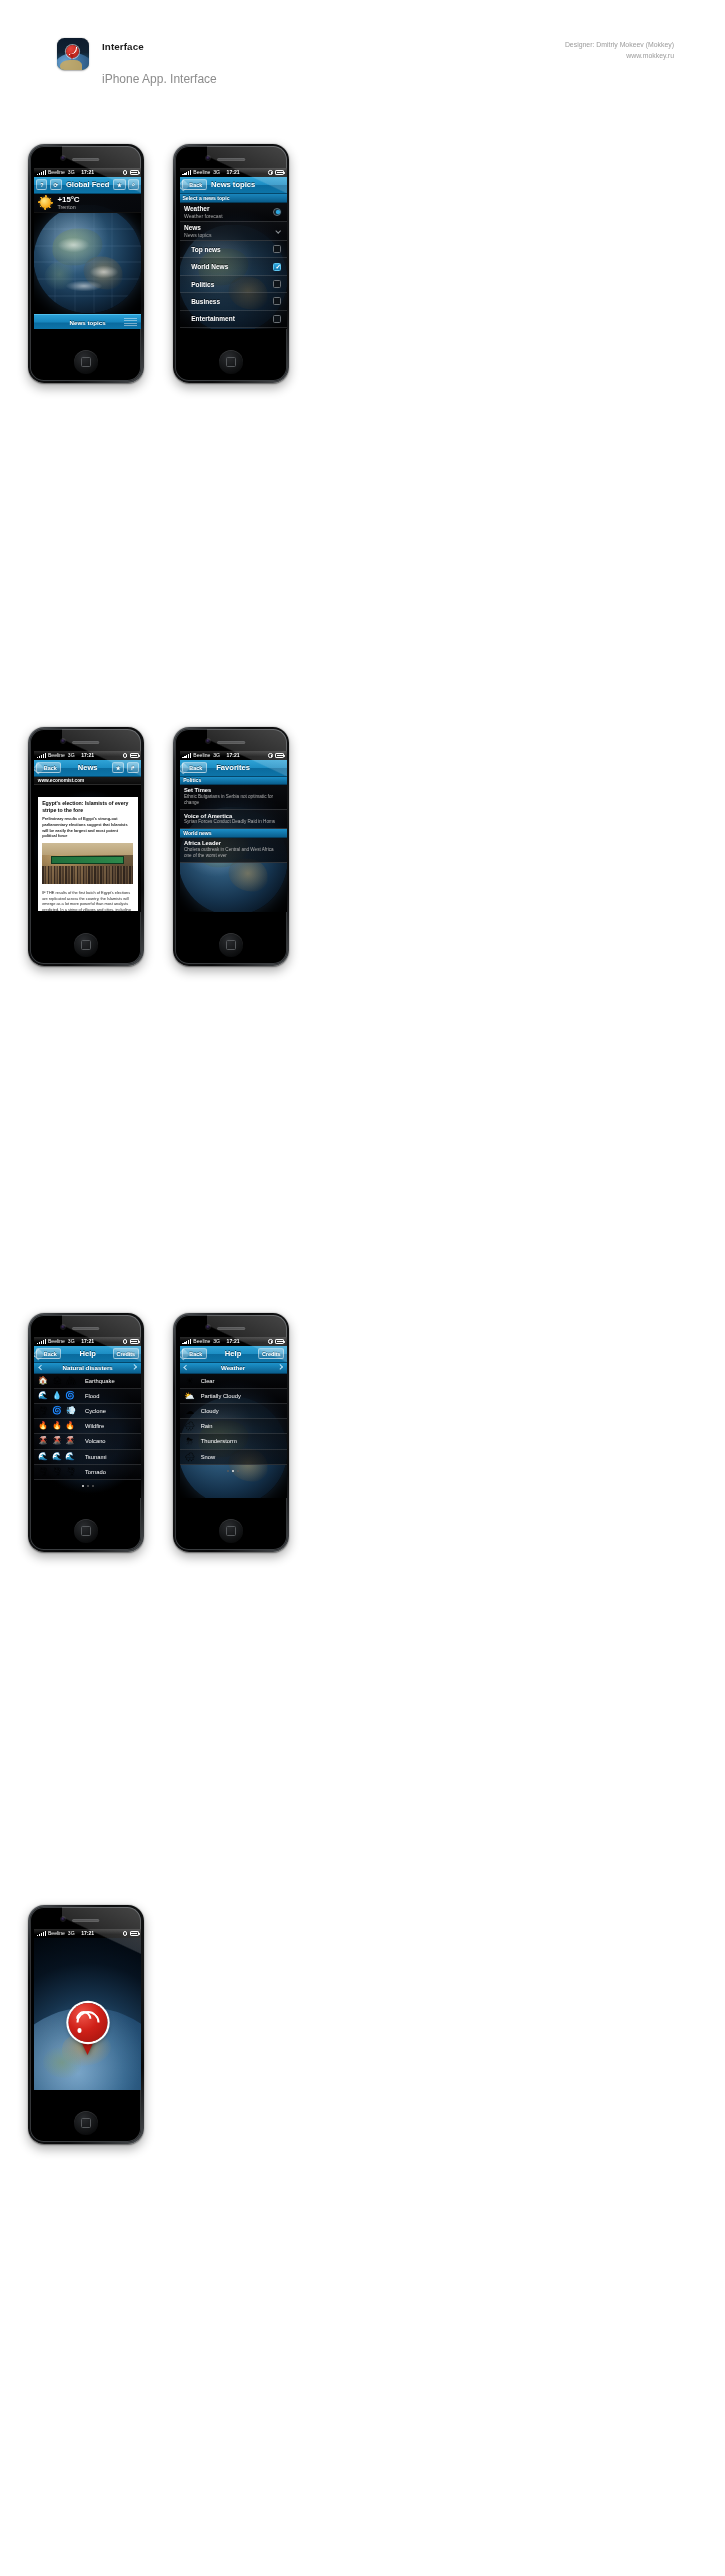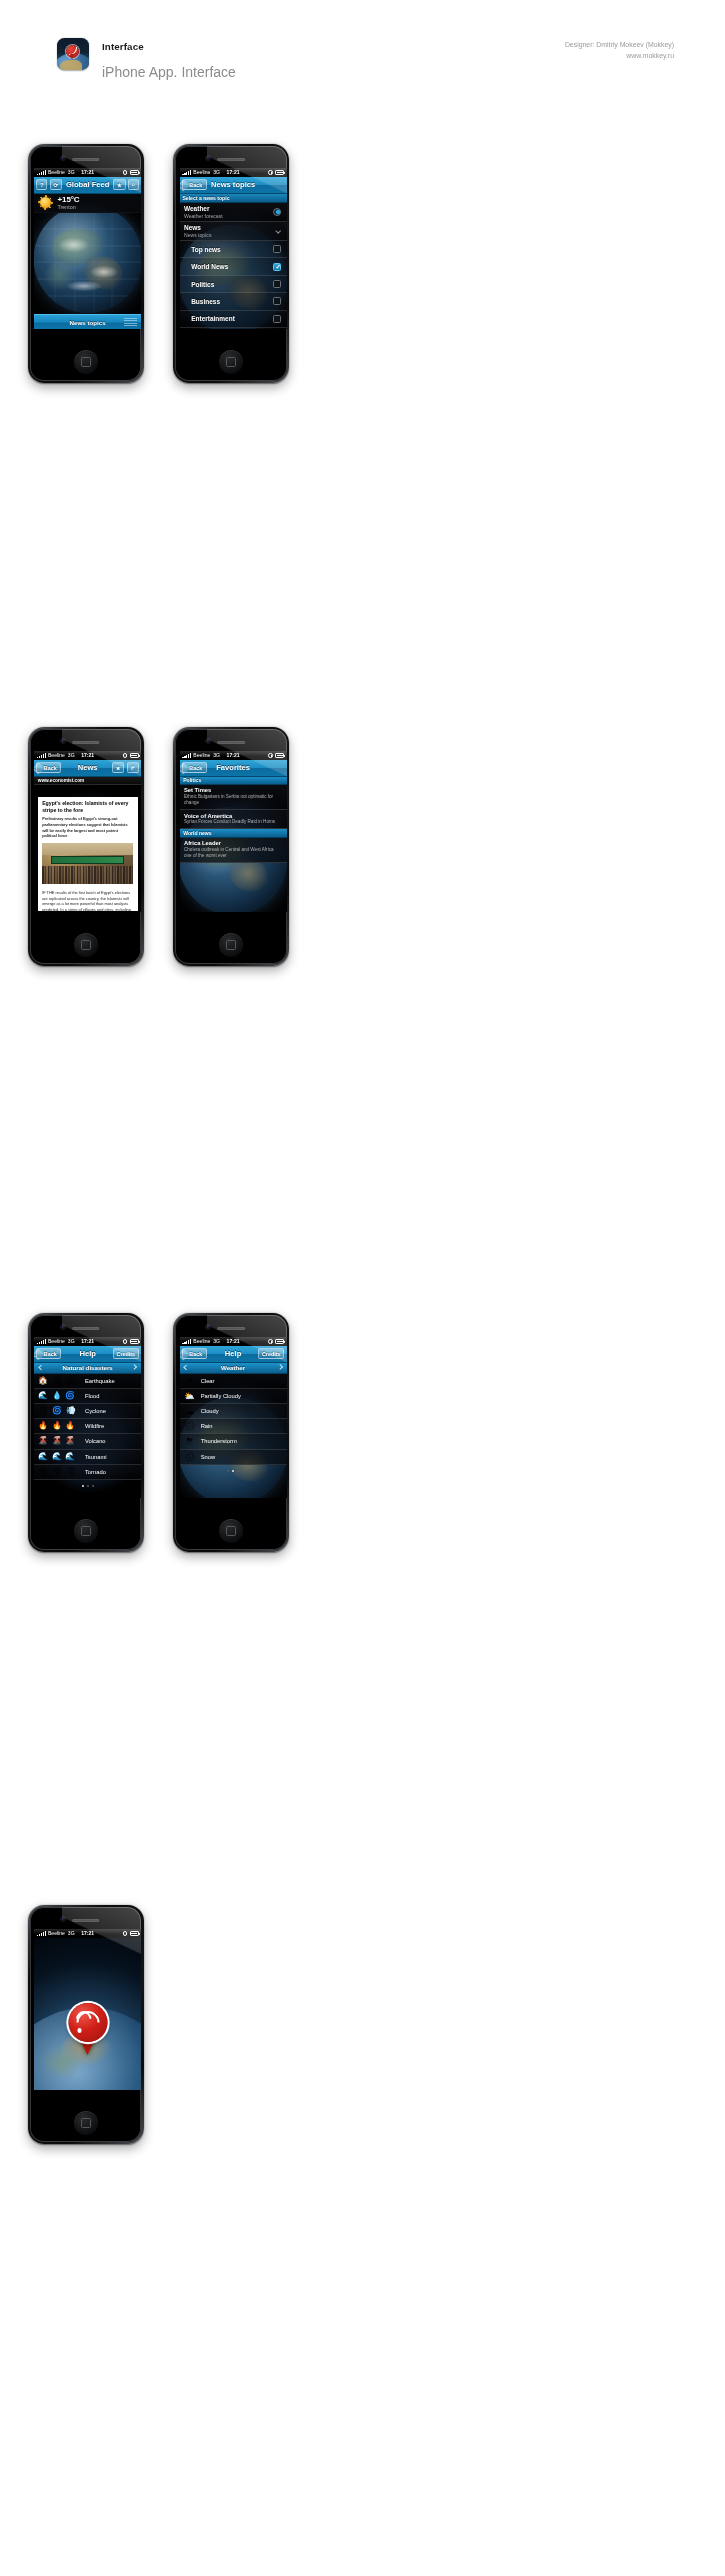--- a/index.html
+++ b/index.html
@@ -45,22 +45,22 @@
   .app-icon .rss {
     position: absolute; left: 2.9px; top: 2.9px; width: 7.3px; height: 7.3px;
     border: 1.5px solid #fff; border-top: 0; border-left: 0;
     border-radius: 0 0 7.3px 0; transform: rotate(0deg);
   }
   .app-title {
     position: absolute; left: 102px; top: 41px;
     font-size: 9.8px; font-weight: bold; color: #1d1d1d; letter-spacing: 0.1px;
   }
   .app-sub {
-    position: absolute; left: 102px; top: 64px;
-    font-size: 14px; color: #8c8c8c;
+    position: absolute; left: 102px; top: 72px;
+    font-size: 12px; color: #8c8c8c;
   }
   .credit1 {
     position: absolute; right: 52px; top: 41px;
     font-size: 6.9px; color: #9a9a9a; text-align: right;
   }
   .credit2 {
     position: absolute; right: 52px; top: 52px;
     font-size: 6.9px; color: #9a9a9a; text-align: right;
   }
 

